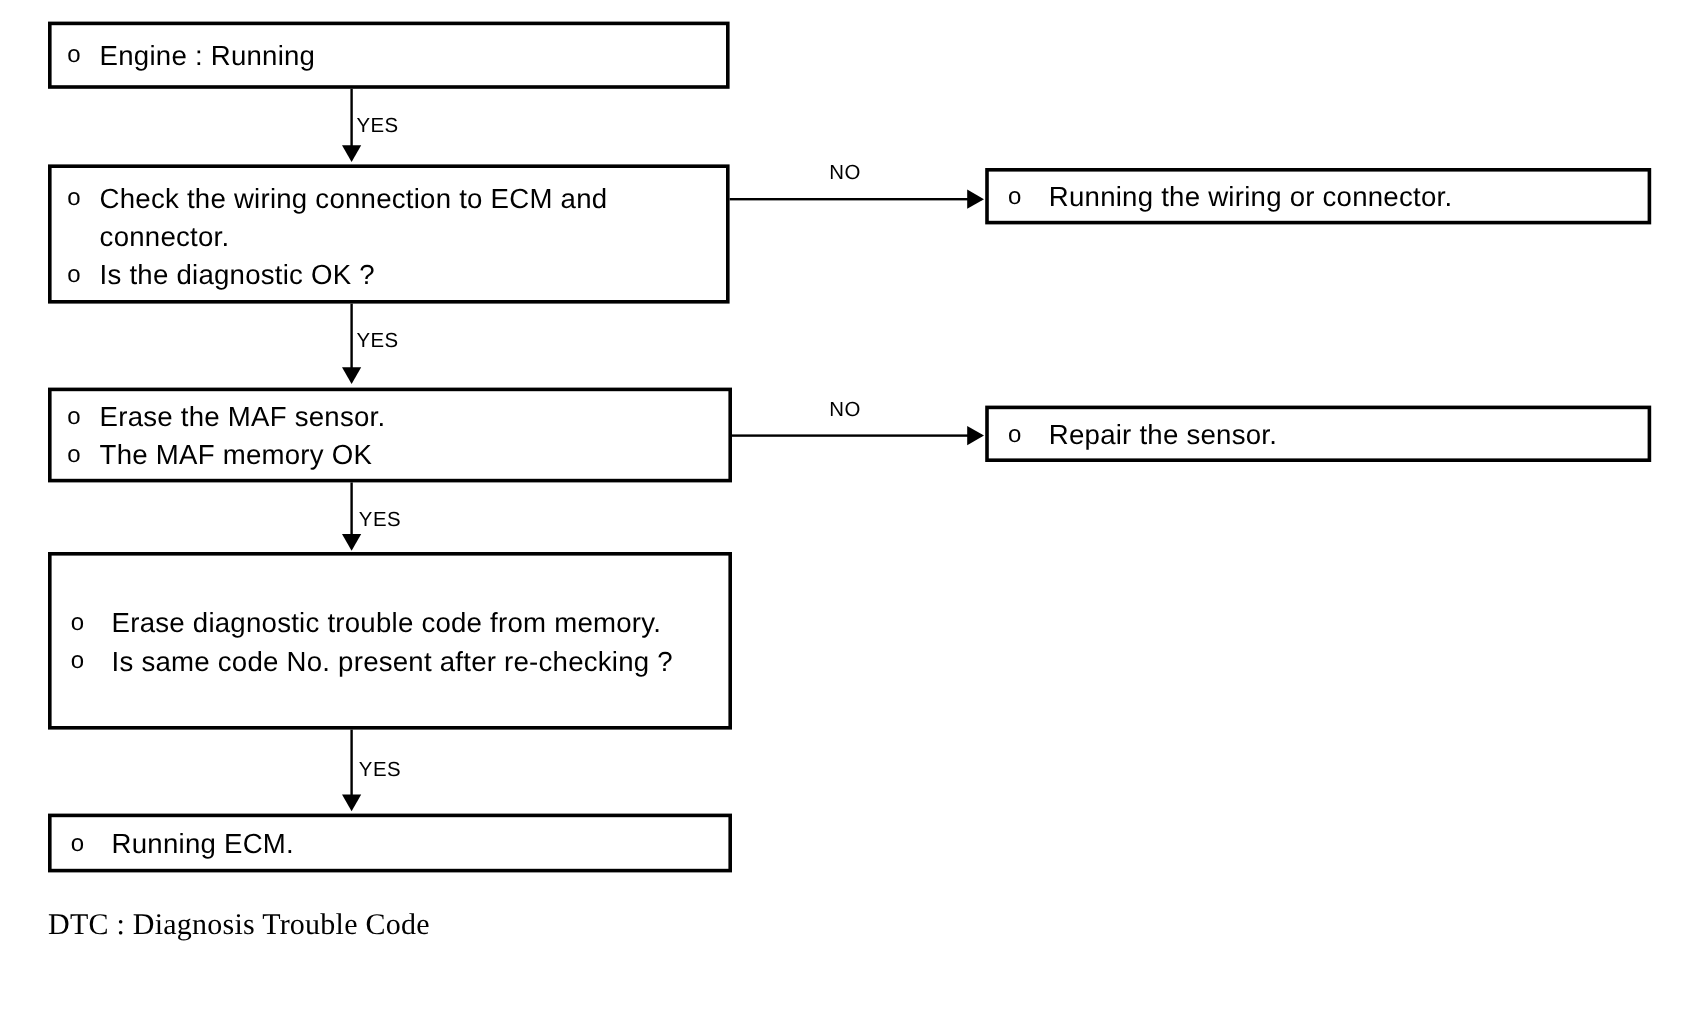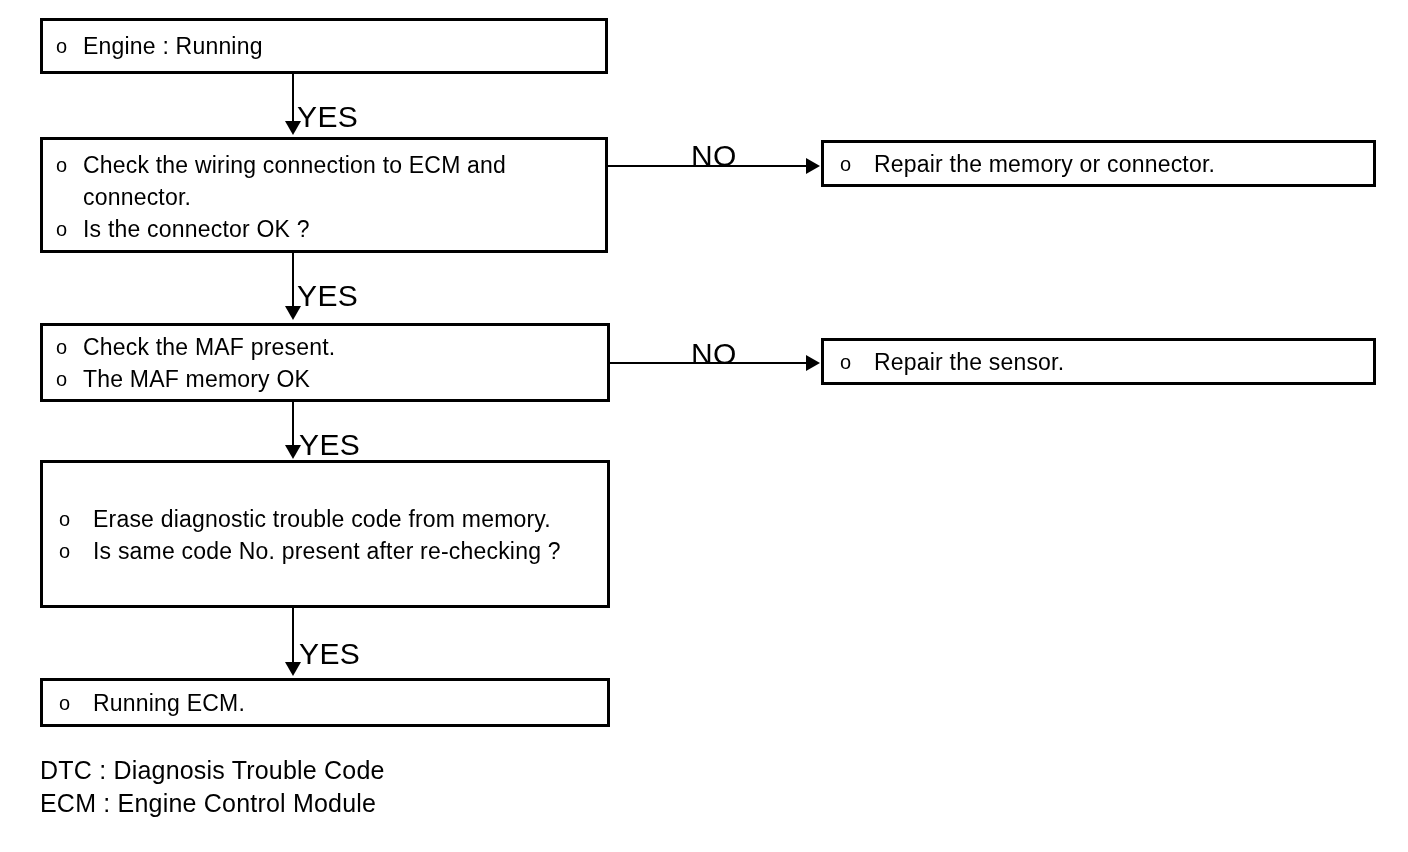--- a/index.html
+++ b/index.html
@@ -78,37 +78,36 @@
   .arrow-right {
     position: absolute;
     width: 0;
     height: 0;
     border-top: 8px solid transparent;
     border-bottom: 8px solid transparent;
     border-left: 14px solid #000000;
   }
   .edge-label {
     position: absolute;
-    font-size: 30px;
+    font-size: 17px;
     line-height: 27px;
     letter-spacing: 0.4px;
     white-space: nowrap;
-    margin-top: 12px;
   }
 
   
   .legend {
     position: absolute;
     left: 40px;
     top: 754px;
     font-size: 25px;
     line-height: 33px;
     letter-spacing: 0.2px;
   }
-  .legend-line { white-space: nowrap; }
+  .legend-line { white-space: nowrap; font-family: Liberation Serif, serif; }
 </style>
 </head>
 <body>
 
 <div id="canvas">
 
   <div class="node" style="left:40px; top:18px; width:568px; height:56px;">
     <div class="node-line">
       <span class="bullet">o</span>
       <span class="node-text">Engine : Running</span>
@@ -119,43 +118,43 @@
   <div class="arrow-down" style="left:285px; top:121px;"></div>
   <div class="edge-label" style="left:297px; top:91px;">YES</div>
 
   <div class="node" style="left:40px; top:137px; width:568px; height:116px; padding-top:4px;">
     <div class="node-line">
       <span class="bullet">o</span>
       <span class="node-text">Check the wiring connection to ECM and connector.</span>
     </div>
     <div class="node-line">
       <span class="bullet">o</span>
-      <span class="node-text">Is the connector OK ?</span>
+      <span class="node-text">Is the diagnostic OK ?</span>
     </div>
   </div>
 
   <div class="hline" style="left:608px; top:165px; width:210px;"></div>
   <div class="arrow-right" style="left:806px; top:158px;"></div>
   <div class="edge-label" style="left:691px; top:130px;">NO</div>
 
   <div class="node" style="left:821px; top:140px; width:555px; height:47px;">
     <div class="node-line">
       <span class="bullet bullet-wide">o</span>
-      <span class="node-text">Repair the memory or connector.</span>
+      <span class="node-text">Running the wiring or connector.</span>
     </div>
   </div>
 
   <div class="vline" style="left:292px; top:253px; height:55px;"></div>
   <div class="arrow-down" style="left:285px; top:306px;"></div>
   <div class="edge-label" style="left:297px; top:270px;">YES</div>
 
   <div class="node" style="left:40px; top:323px; width:570px; height:79px;">
     <div class="node-line">
       <span class="bullet">o</span>
-      <span class="node-text">Check the MAF present.</span>
+      <span class="node-text">Erase the MAF sensor.</span>
     </div>
     <div class="node-line">
       <span class="bullet">o</span>
       <span class="node-text">The MAF memory OK</span>
     </div>
   </div>
 
   <div class="hline" style="left:610px; top:362px; width:208px;"></div>
   <div class="arrow-right" style="left:806px; top:355px;"></div>
   <div class="edge-label" style="left:691px; top:328px;">NO</div>
@@ -188,16 +187,15 @@
 
   <div class="node" style="left:40px; top:678px; width:570px; height:49px;">
     <div class="node-line">
       <span class="bullet bullet-wide">o</span>
       <span class="node-text">Running ECM.</span>
     </div>
   </div>
 
   <div class="legend">
     <div class="legend-line">DTC : Diagnosis Trouble Code</div>
-    <div class="legend-line">ECM : Engine Control Module</div>
   </div>
 
 </div>
 
 </body></html>

